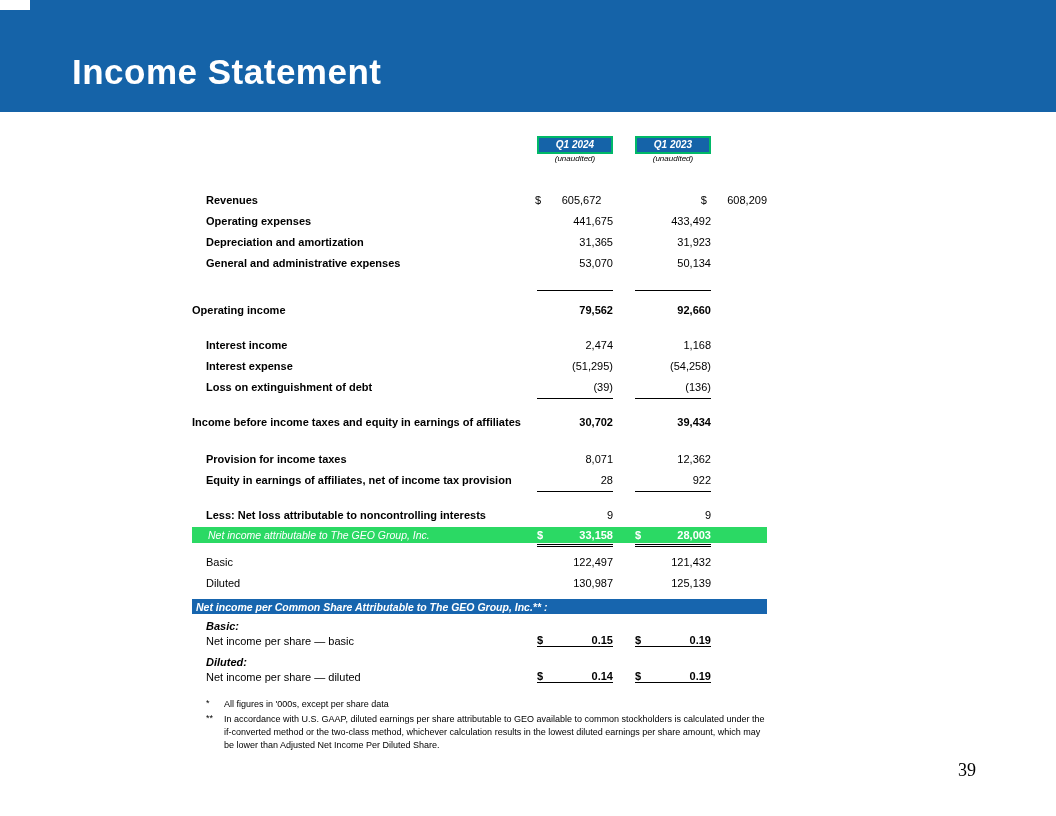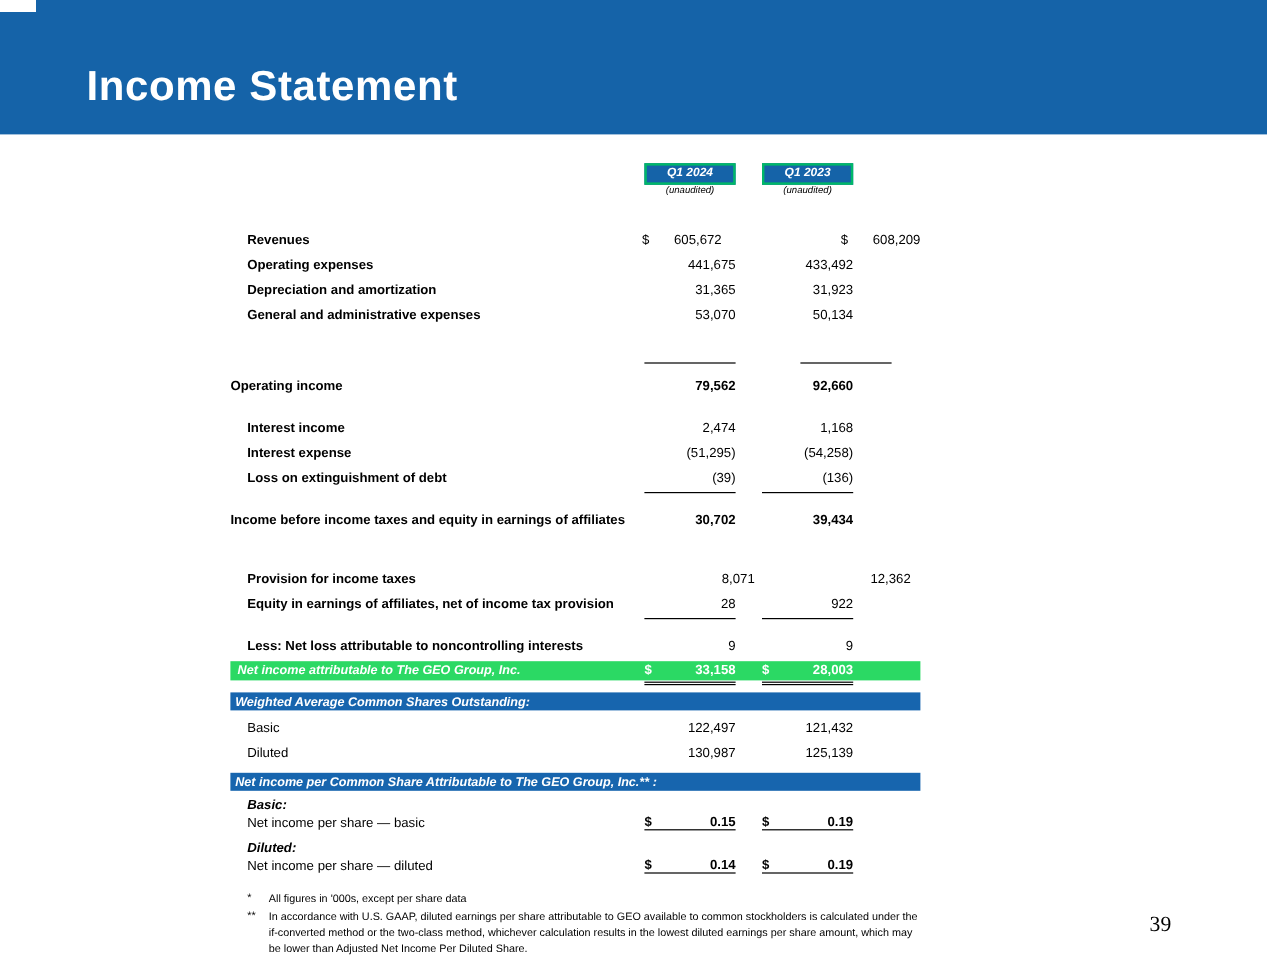--- a/index.html
+++ b/index.html
@@ -47,28 +47,28 @@
   .bold-vals .v, .bold-vals .d { font-weight:bold; }
 
   .row.ul .g { border-bottom:1.5px solid #000; }
 
   .rule { display:flex; margin-left:345px; height:2px; }
   .rule .g { border-bottom:1px solid #000; }
   .rule.double { height:4px; }
   .rule.double .g { border-bottom:3px double #000; }
 
   .mt4 { margin-top:4px; } .mt6 { margin-top:6px; } .mt8 { margin-top:8px; }
-  .mt12 { margin-top:12px; } .mt14 { margin-top:14px; } .mt16 { margin-top:28px;gap:16px; } .mt26 { margin-top:26px;gap:40px; }
+  .mt12 { margin-top:12px; } .mt14 { margin-top:14px; } .mt16 { margin-top:16px; } .mt26 { margin-top:26px;gap:40px; }
 
   .green-row {
     display:flex; align-items:center; height:16px; margin-top:2px;
     background: var(--highlight-green, #2BD964);
     color:#fff; font-size:11px;
   }
-  .green-row .lbl { font-style:italic; font-weight:bold; font-size:10.5px; padding-left:6px; }
+  .green-row .lbl { font-style:italic; font-weight:normal; font-size:10.5px; padding-left:16px; }
   .green-row .v, .green-row .d { font-weight:bold; }
 
   .band {
     display:flex; align-items:center; height:15px; margin-top:6px;
     background: var(--band-blue, #1563A8);
     color:#fff; font-size:10.5px; font-weight:bold; font-style:italic;
     padding-left:4px; box-sizing:border-box;
   }
 
   .row.small { height:15px; }
@@ -291,23 +291,20 @@
         <span class="v">28,003</span>
       </span>
   </div>
 
   <div class="rule double">
       <span class="g"></span>
       <span class="sp"></span>
       <span class="g"></span>
     </div>
 
-  <div class="band mt8">
-    <span>Weighted Average Common Shares Outstanding:</span>
-  </div>
 
   <div class="row mt4">
     <span class="lbl" style="font-weight:normal">Basic</span>
     <span class="g">
         <span class="d"></span>
         <span class="v">122,497</span>
       </span>
     <span class="sp"></span>
     <span class="g">
         <span class="d"></span>

